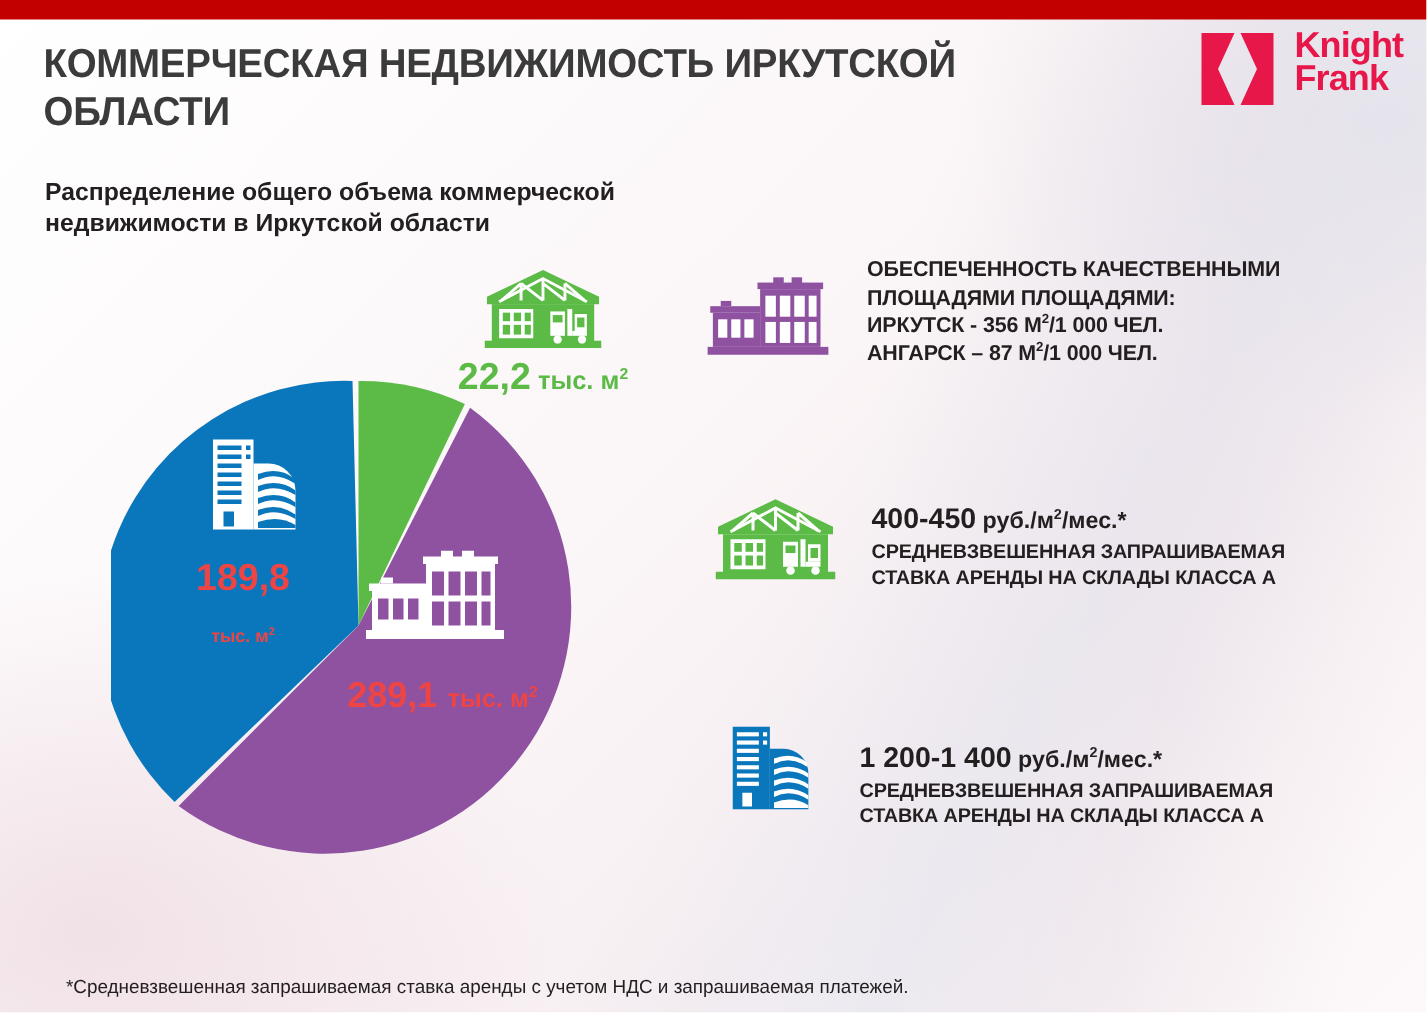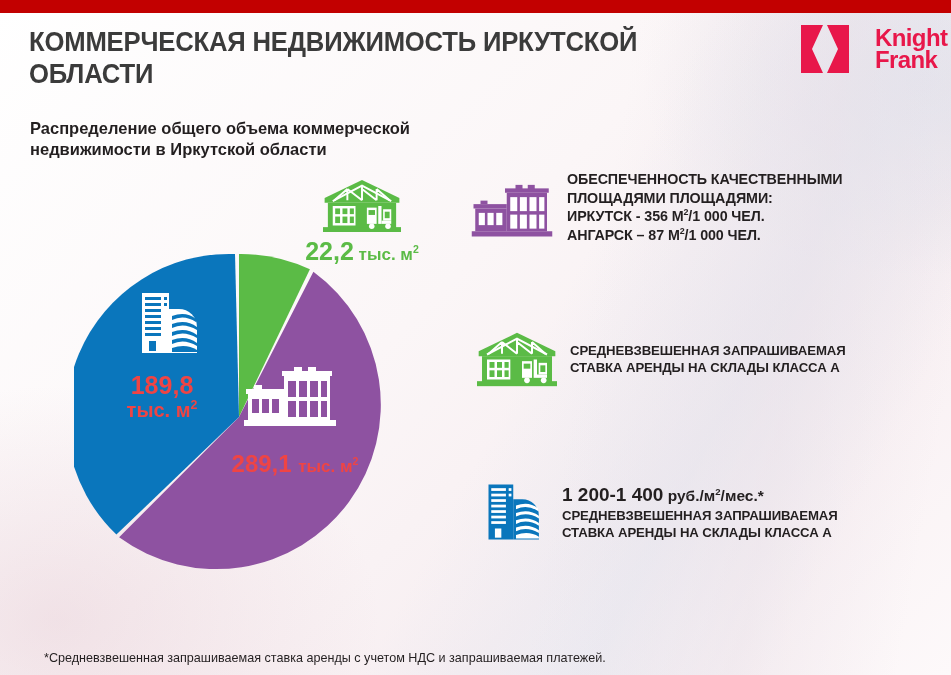--- a/index.html
+++ b/index.html
@@ -21,49 +21,49 @@
   
   .top-bar{position:absolute;left:0;top:0;width:951px;height:13px;z-index:5;}
 
   
   .page-title{
     position:absolute;left:29px;top:26px;width:700px;z-index:6;
     font-size:27px;line-height:32px;font-weight:bold;color:#3b3b3b;
     letter-spacing:-.2px;transform:scaleX(.95);transform-origin:left top;
   }
   .logo{position:absolute;left:799px;top:20px;width:132px;height:58px;z-index:6;
-        display:flex;align-items:center;gap:24px;}
+        display:flex;align-items:flex-start;gap:12px;}
   .logo-mark{width:52px;height:52px;position:relative;flex:0 0 auto;}
   .logo-words{display:flex;flex-direction:column;line-height:.92;}
   .logo-words span{font-size:24px;font-weight:bold;color:#e8174a;letter-spacing:-.6px;}
 
   
   .chart-title{
     position:absolute;left:30px;top:118px;width:390px;z-index:6;text-align:left;
     font-size:16.5px;line-height:21px;font-weight:bold;color:#231f20;
   }
   .pie-wrap{position:absolute;left:74px;top:252px;width:330px;height:330px;z-index:4;}
   .pie-svg{display:block;width:330px;height:330px;}
 
   .slice-label{position:absolute;z-index:7;color:#ef4444;font-weight:bold;text-align:center;}
   .lbl-blue{left:102px;top:372px;width:120px;font-size:25px;line-height:27px;}
-  .lbl-blue .unit{display:block;font-size:20px;line-height:20px;margin-top:1px;}
+  .lbl-blue .unit{display:block;font-size:12px;line-height:20px;margin-top:15px;}
   .lbl-purple{left:190px;top:450px;width:190px;font-size:24px;line-height:28px;text-align:center;margin-left:10px;}
   .lbl-purple .unit{font-size:17px;}
   sup{font-size:.62em;vertical-align:super;line-height:0;}
 
   .green-stat{position:absolute;left:272px;top:178px;width:180px;z-index:7;}
   .green-stat .icon{display:block;margin:0 auto;width:78px;height:56px;}
   .green-stat .val{display:block;text-align:center;margin-top:3px;
     font-size:25px;font-weight:bold;color:#5bbb46;line-height:28px;}
   .green-stat .val .unit{font-size:17px;}
 
   
   .facts{position:absolute;left:470px;top:168px;width:470px;z-index:6;}
-  .fact{position:relative;display:flex;align-items:center;gap:13px;}
+  .fact{position:relative;display:flex;align-items:flex-end;gap:24px;}
   .fact .ic{flex:0 0 auto;}
   .fact .body{padding-top:2px;}
   .fact-headline{font-size:19px;font-weight:bold;color:#231f20;line-height:23px;}
   .fact-headline .sm{font-size:15.5px;}
   .fact-sub{font-size:13.2px;font-weight:bold;color:#231f20;line-height:17px;letter-spacing:-.1px;}
   .fact-block-text{font-size:14.3px;font-weight:bold;color:#231f20;line-height:18.5px;letter-spacing:-.1px;}
 
   #fact-0{position:absolute;left:0;top:0;}
   #fact-0 .ic{margin-top:16px;}
   #fact-1{position:absolute;left:7px;top:155px;}
@@ -276,20 +276,21 @@
             <circle cx="60" cy="59" r="3.4"></circle>
               <circle cx="80" cy="59" r="3.4"></circle>
           </g>
           <g fill="#5BBB46">
             <rect x="56" y="39" width="8" height="6"></rect>
             <rect x="76" y="41" width="6" height="8"></rect>
           </g>
         </svg>
       </div>
       <div class="body">
+        <div class="fact-headline"><span>400-450</span><span class="sm"><span> руб./м</span><sup>2</sup><span>/мес.*</span></span></div>
         <div class="fact-sub">СРЕДНЕВЗВЕШЕННАЯ ЗАПРАШИВАЕМАЯ</div>
         <div class="fact-sub">СТАВКА АРЕНДЫ НА СКЛАДЫ КЛАССА А</div>
       </div>
     </div>
 
     <div class="fact" id="fact-2">
       <div class="ic">
         <svg aria-hidden="true" width="66" height="70" viewBox="0 0 72 72">
           <rect x="6" y="6" width="27" height="60" fill="#0A76BC"></rect>
           <g fill="#ffffff">

